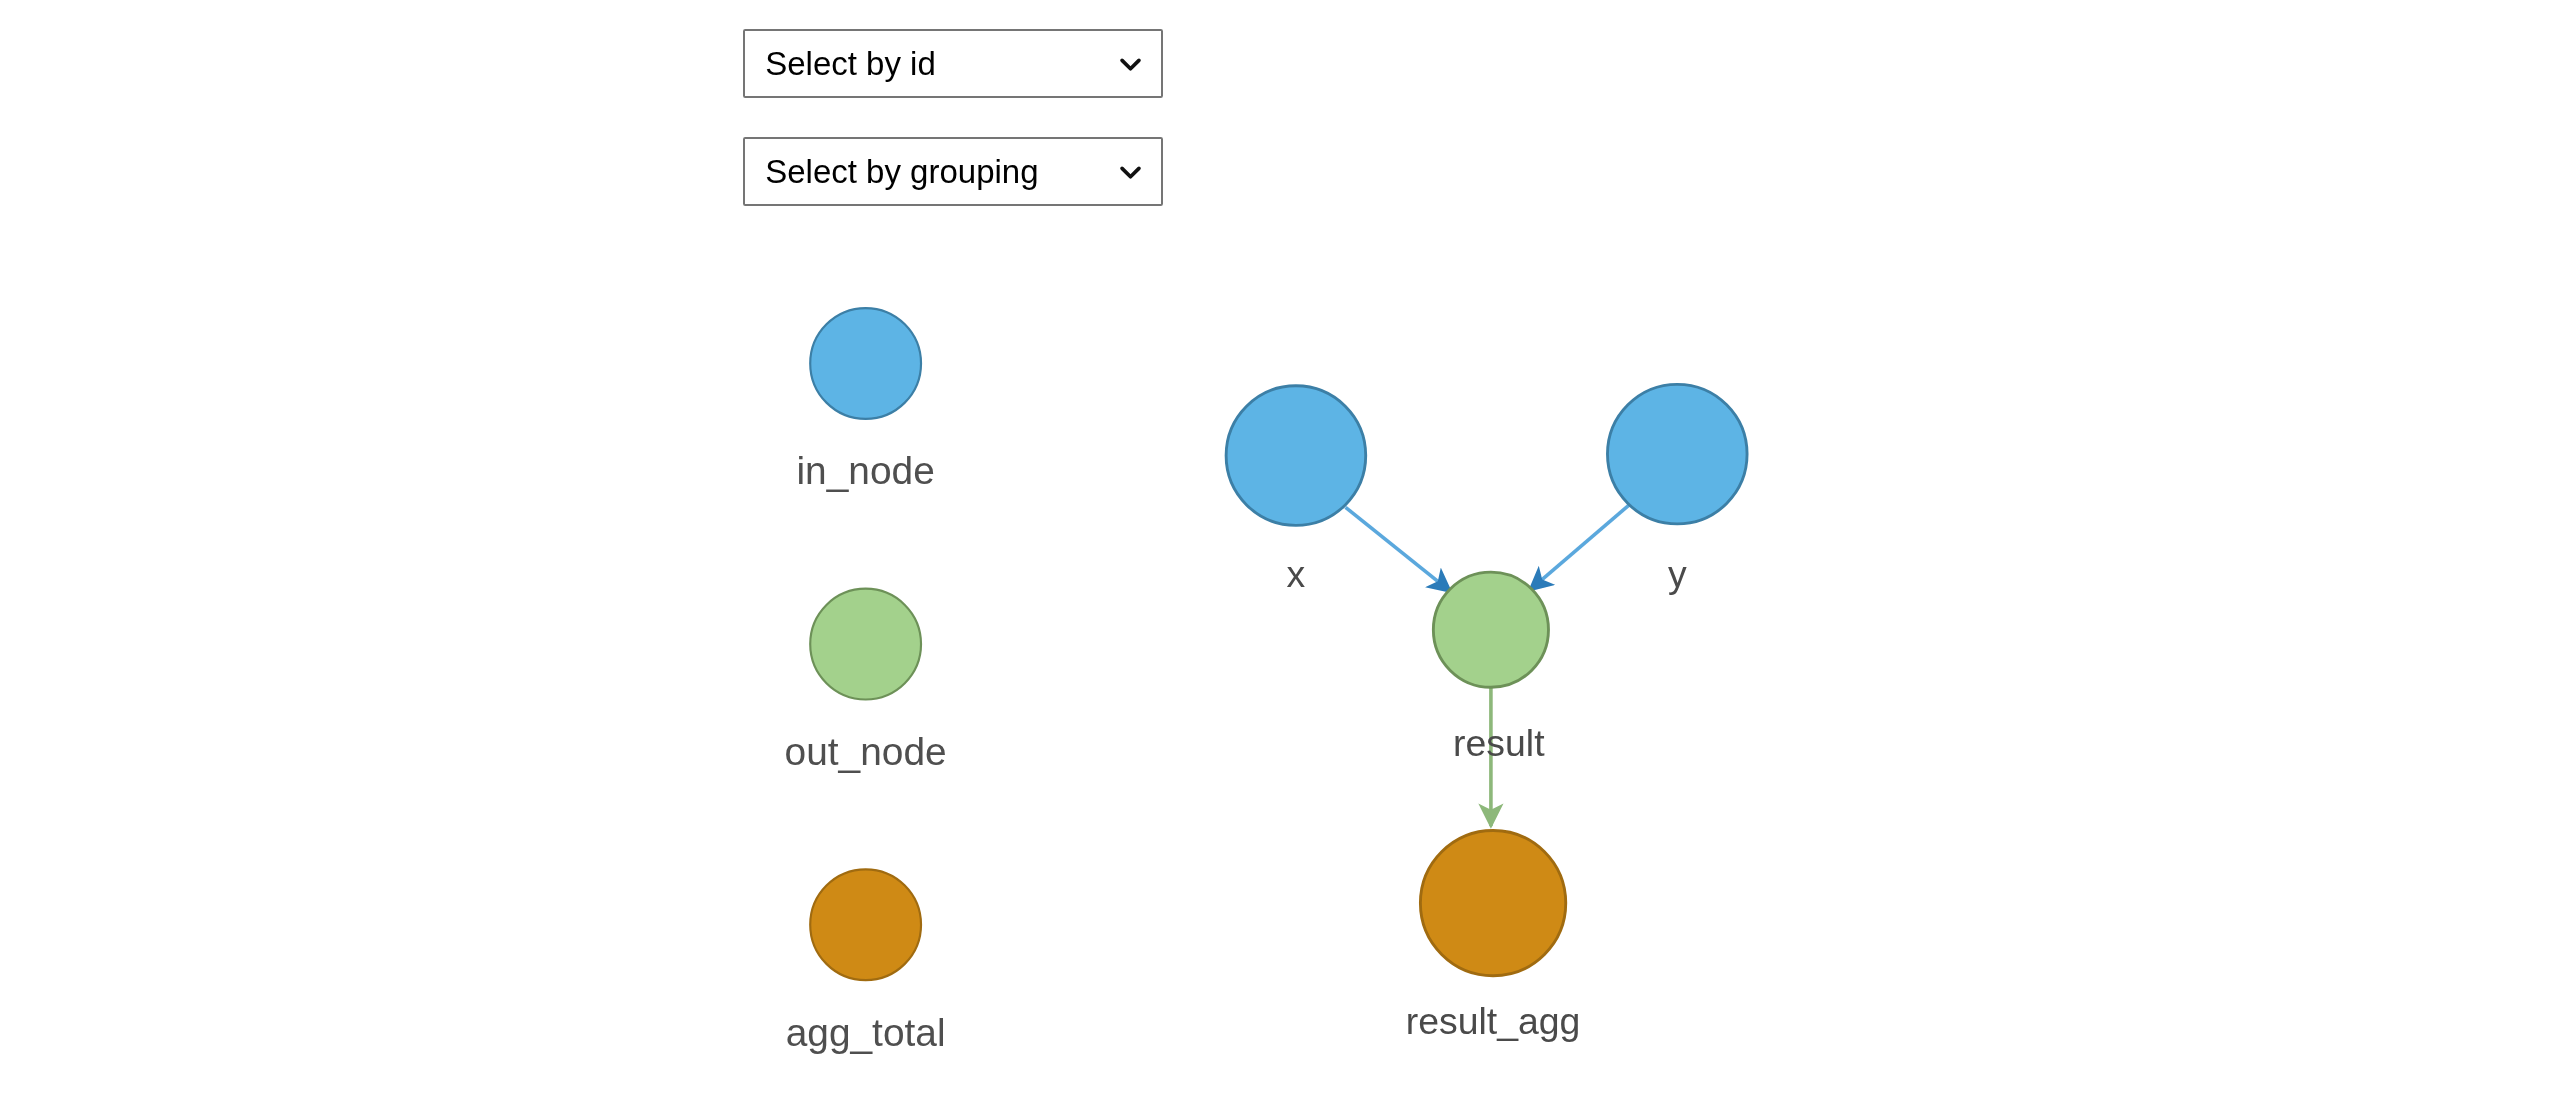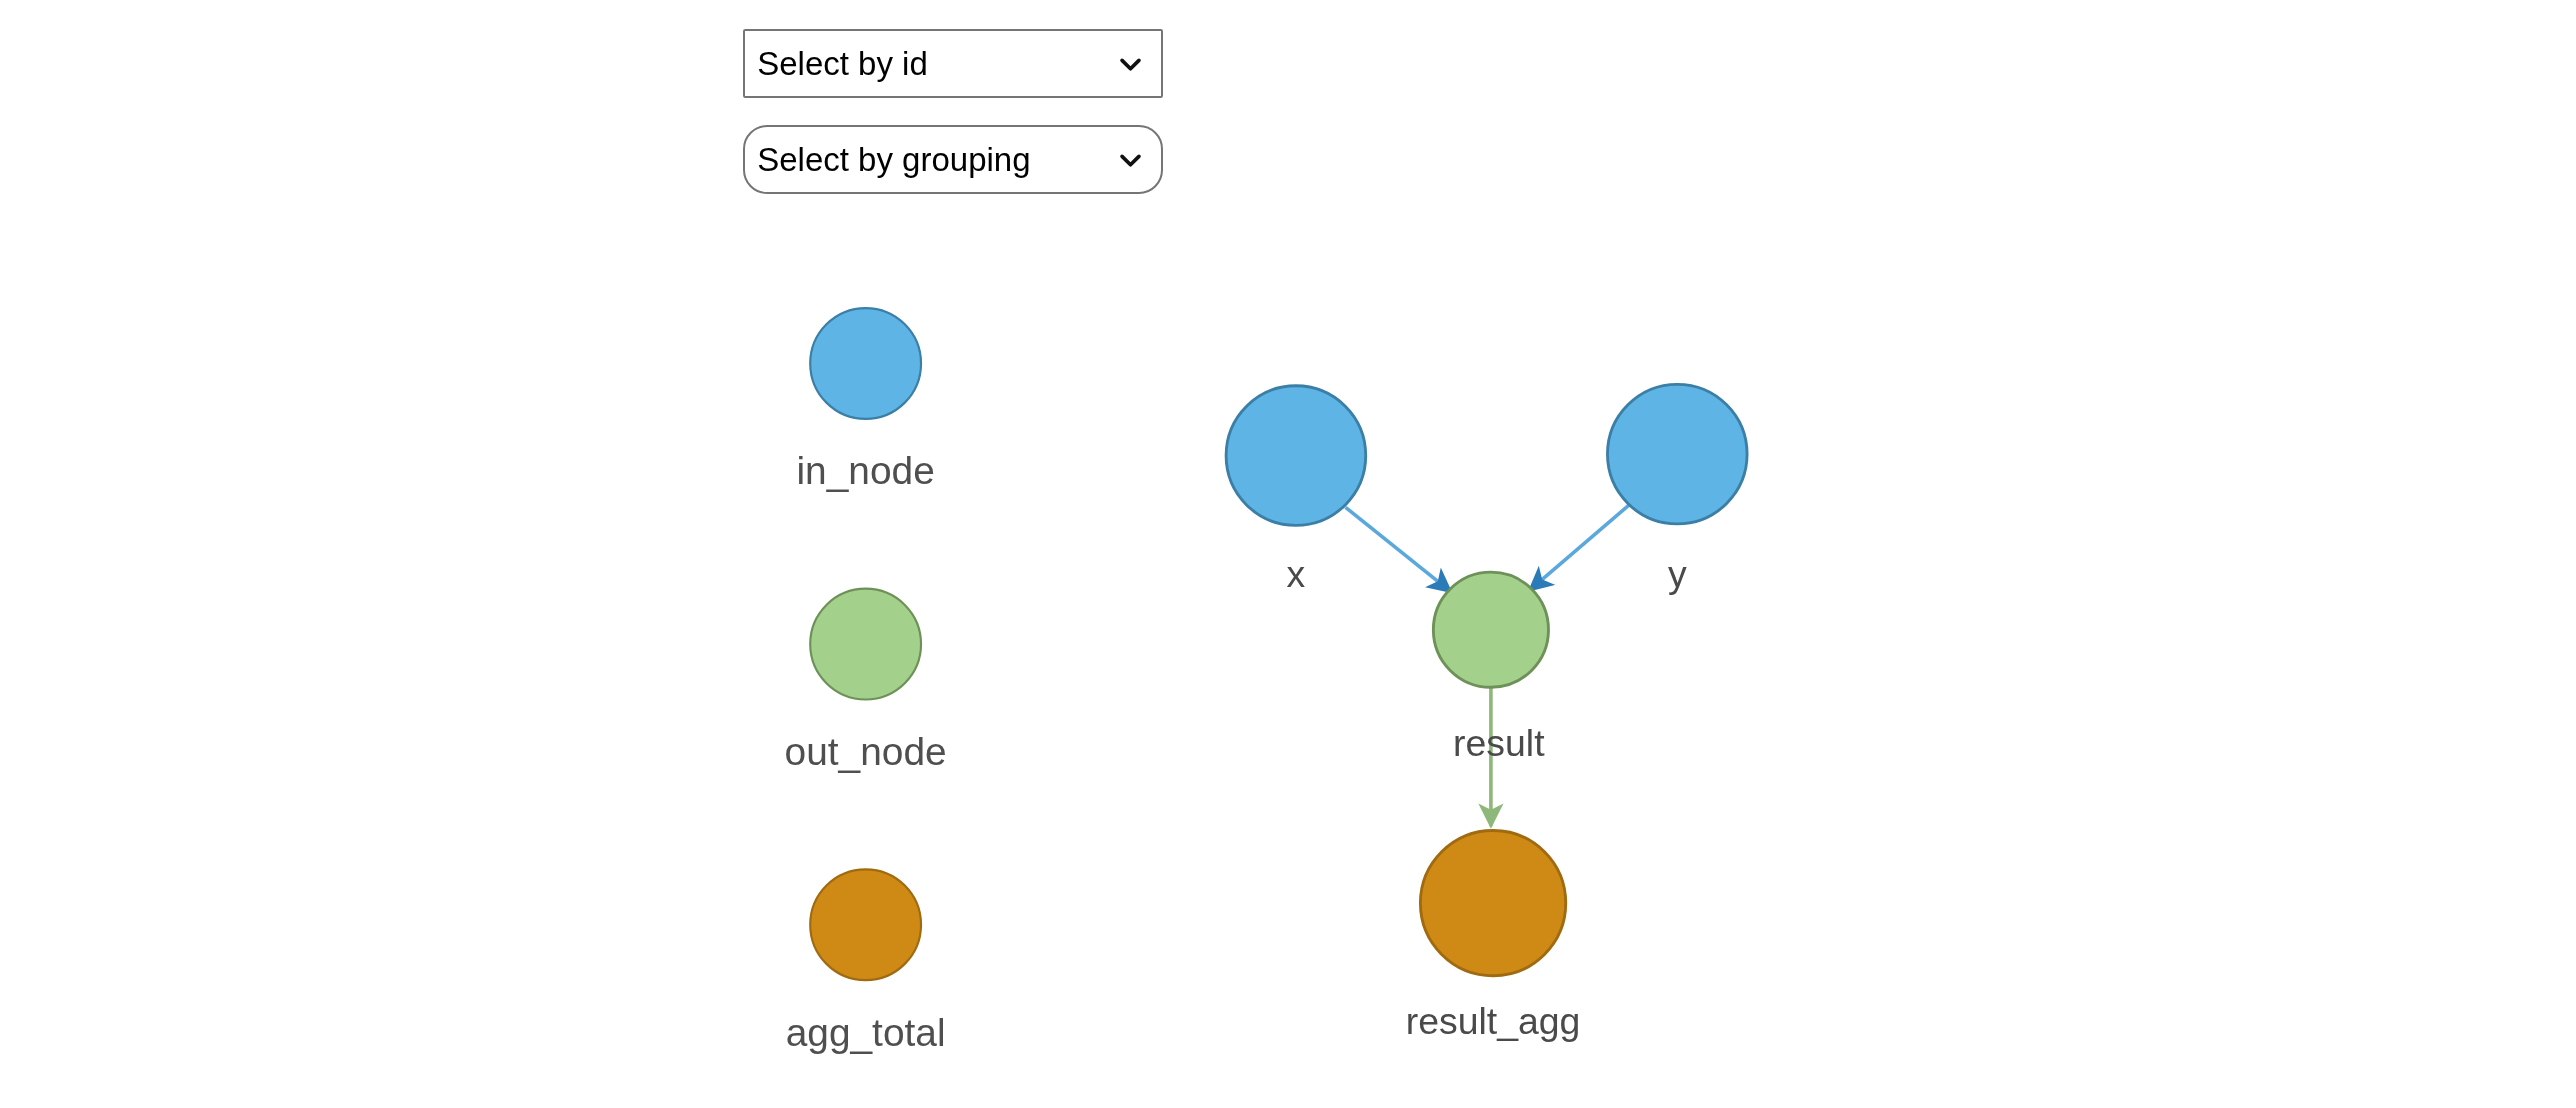--- a/index.html
+++ b/index.html
@@ -35,24 +35,24 @@
     position: relative;
     box-sizing: border-box;
     width: 420px;
     height: 69px;
     background: #ffffff;
     border: 2.2px solid #757575;
     border-radius: 2.2px;
     display: flex;
     align-items: center;
     cursor: default;
+    padding-left: 8px;
   }
   .select-box + .select-box {
-    margin-top: 27px;
-    border-radius: 24px;
+    margin-top: 39px;
   }
   .select-label {
     font-size: 33px;
     color: #000000;
     line-height: 1;
     padding-left: 12.2px;
     white-space: nowrap;
     font-family: "Liberation Sans", sans-serif;
   }
   .select-chevron {

